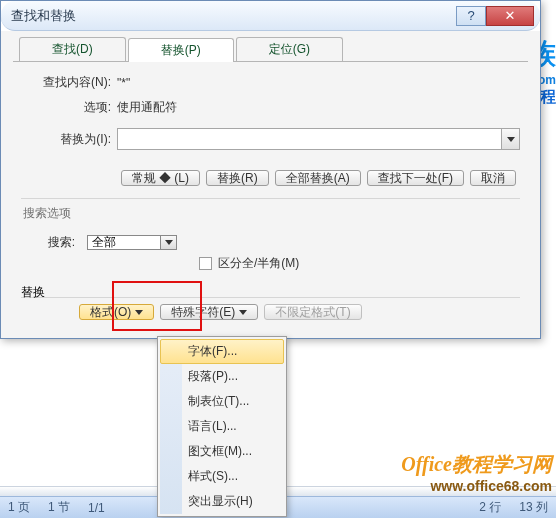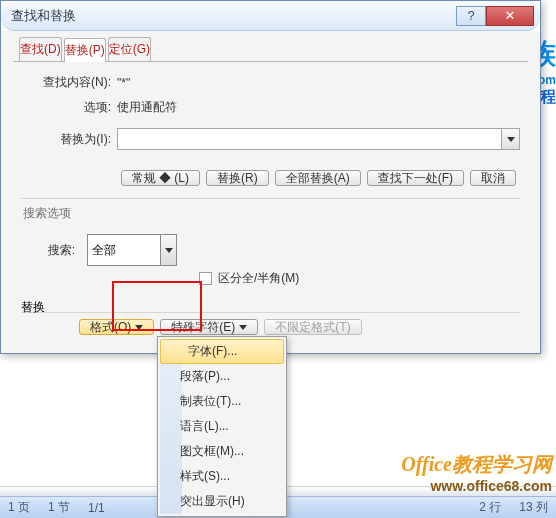--- a/index.html
+++ b/index.html
@@ -59,26 +59,26 @@
   border-color: #a02f2f; color: #fff;
 }
 .dialog-body { padding: 6px 12px 12px 12px; background: #f4f4f4; }
 .tabs {
   display: flex;
   gap: 2px;
   border-bottom: 1px solid #b5b5b5;
   padding-left: 6px;
 }
 .tab {
-  padding: 3px 0;
+  padding: 3px 32px;
   border: 1px solid #b5b5b5;
   border-bottom: none;
   background: #f4f4f4;
   border-radius: 3px 3px 0 0;
-  color: #b91c1c;
+  color: #14532d;
 }
 .tab.active { background: #fff; position: relative; top: 1px; }
 .form-section { padding: 12px 8px 6px 8px; }
 .row { display: flex; align-items: center; margin-bottom: 8px; }
 .row label { width: 96px; text-align: right; padding-right: 6px; color: #333; }
 .row .val { flex: 1; color: #333; }
 .combo {
   flex: 1; height: 22px; border: 1px solid #a6a6a6;
   background: #fff; display: flex; align-items: center;
   padding: 0 4px; position: relative;
@@ -111,21 +111,21 @@
 .col.left { width: 160px; }
 .chk { display: flex; align-items: center; gap: 6px; color: #a0a0a0; }
 .chk.on { color: #333; }
 .chk .box {
   width: 13px; height: 13px; border: 1px solid #9c9c9c; background: #fff;
   display: flex; align-items: center; justify-content: center; color: #2a7fd9;
   font-weight: bold; font-size: 11px;
 }
 .chk.disabled .box { border-color: #c0c0c0; }
 .select-sm {
-  width: 90px; height: 32px; border: 1px solid #888; background: #fff;
+  width: 90px; height: 15px; border: 1px solid #888; background: #fff;
   display: inline-flex; align-items: center; padding: 0 4px; position: relative;
   margin-left: 6px;
 }
 .select-sm .dropbtn {
   position: absolute; right: 0; top: 0; width: 16px; height: 100%;
   border-left: 1px solid #888;
   background: linear-gradient(#f9f9f9,#dcdcdc);
   display: flex; align-items: center; justify-content: center;
 }
 .redbox {
@@ -147,21 +147,21 @@
   border: 1px solid #9c9c9c;
   box-shadow: 2px 2px 6px rgba(0,0,0,0.25);
   padding: 2px 2px;
   z-index: 5;
 }
 .menu .stripe {
   position: absolute; left: 2px; top: 2px; bottom: 2px; width: 22px;
   background: linear-gradient(#e7eef8,#d6e3f2);
 }
 .mi {
-  position: relative; padding: 4px 10px 4px 20px; color: #333;
+  position: relative; padding: 4px 10px 4px 28px; color: #333;
   cursor: default;
 }
 .mi.hover { background: linear-gradient(#fff2c8,#ffe290); border: 1px solid #e8c352; padding: 3px 9px 3px 27px; border-radius: 2px; }
 
 .statusbar {
   position: absolute;
   left: 0; bottom: 0; right: 0;
   height: 22px;
   background: linear-gradient(#d9e7fa,#b9d1f0);
   border-top: 1px solid #9db8dc;

